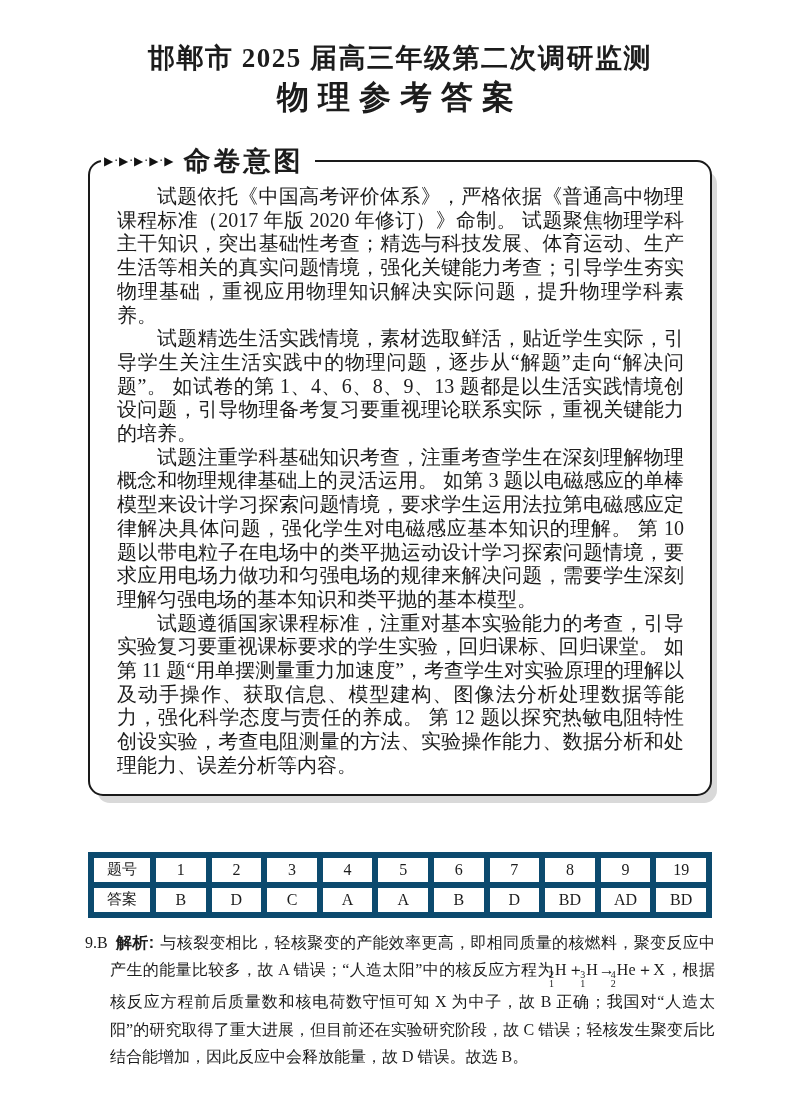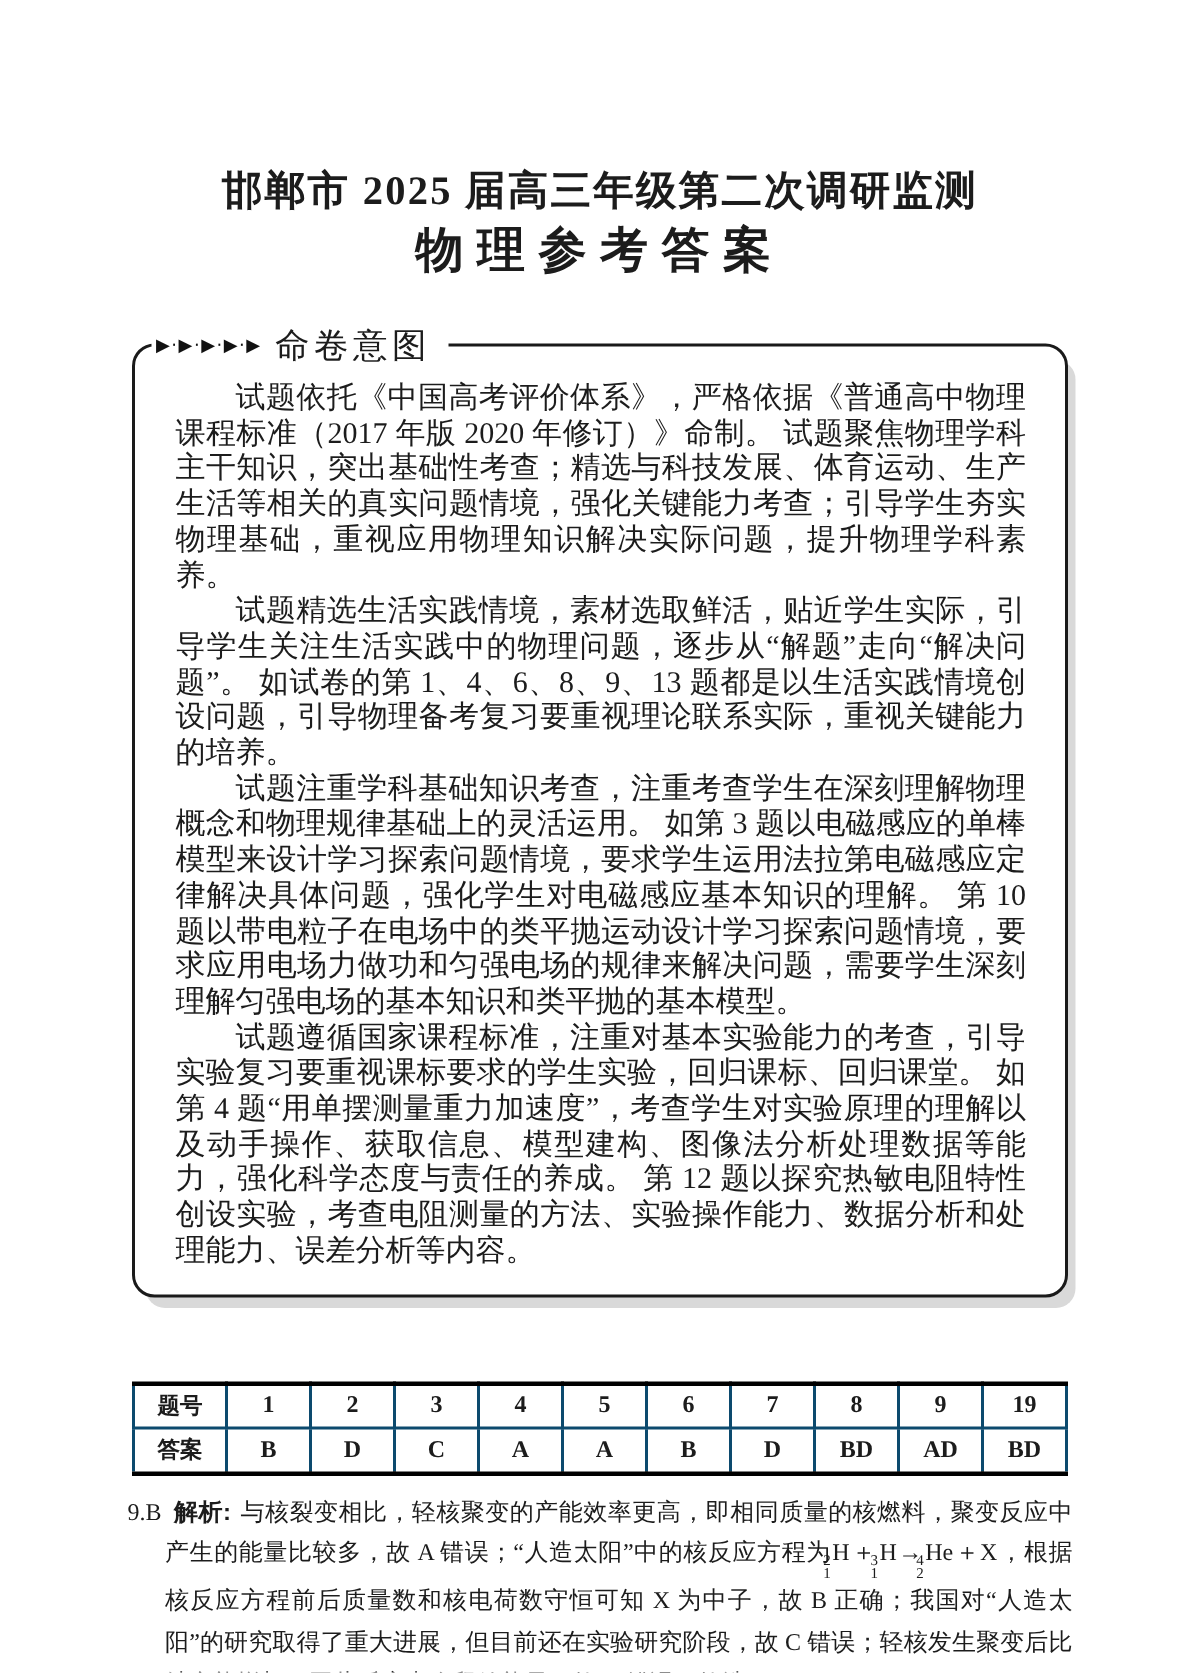--- a/index.html
+++ b/index.html
@@ -7,21 +7,21 @@
   body {
     width: 800px; height: 1115px;
     overflow: hidden;
     position: relative;
     font-family: "Liberation Serif", "DejaVu Serif", serif;
     color: #1c1c1c;
   }
   .doc { padding: 0 88px; }
 
   .main-title {
-    margin-top: 109px;
+    margin-top: 40px;
     text-align: center;
     font-size: 27px;
     font-weight: bold;
     letter-spacing: 1.5px;
   }
   .sub-title {
     text-align: center;
     font-size: 32px;
     font-weight: bold;
     font-family: "Liberation Sans", "DejaVu Sans", sans-serif;
@@ -50,22 +50,22 @@
     height: 30px;
   }
   .arrow-deco {
     font-size: 12px;
     letter-spacing: 1px;
     color: #111;
     font-family: "DejaVu Sans", sans-serif;
     white-space: nowrap;
   }
   .intent-title {
-    font-size: 23px;
-    font-weight: normal;
+    font-size: 27px;
+    font-weight: bold;
     font-family: "Liberation Sans", "DejaVu Sans", sans-serif;
     letter-spacing: 3px;
     white-space: nowrap;
   }
   .intent-box p {
     font-size: 20px;
     line-height: 23.7px;
     text-align: justify;
     text-indent: 2em;
   }
@@ -74,25 +74,25 @@
     width: 100%;
     margin-top: 56px;
     border-collapse: collapse;
     border-top: 3px solid #000;
     border-bottom: 3px solid #000;
     border-left: 2px solid #000;
     border-right: 2px solid #000;
     table-layout: fixed;
   }
   .answer-table td, .answer-table th {
-    border: 2px solid #0c4a6e;
+    border: 6px solid #0c4a6e;
     height: 30px;
     text-align: center;
     vertical-align: middle;
-    font-weight: bold;
+    font-weight: normal;
     font-size: 16px;
   }
   .answer-table th.rowhead { width: 62px; font-size: 15px; }
 
   .explanation {
     margin-top: 11px;
     font-size: 16px;
     line-height: 27.5px;
     text-align: justify;
     padding-left: 25px;
@@ -127,21 +127,21 @@
   <h2 class="sub-title">物理参考答案</h2>
 
   <div class="intent-box">
     <div class="intent-header">
       <span class="arrow-deco">▶·▶·▶·▶·▶</span>
       <span class="intent-title">命卷意图</span>
     </div>
     <p>试题依托《中国高考评价体系》，严格依据《普通高中物理课程标准（2017 年版 2020 年修订）》命制。 试题聚焦物理学科主干知识，突出基础性考查；精选与科技发展、体育运动、生产生活等相关的真实问题情境，强化关键能力考查；引导学生夯实物理基础，重视应用物理知识解决实际问题，提升物理学科素养。</p>
     <p>试题精选生活实践情境，素材选取鲜活，贴近学生实际，引导学生关注生活实践中的物理问题，逐步从“解题”走向“解决问题”。 如试卷的第 1、4、6、8、9、13 题都是以生活实践情境创设问题，引导物理备考复习要重视理论联系实际，重视关键能力的培养。</p>
     <p>试题注重学科基础知识考查，注重考查学生在深刻理解物理概念和物理规律基础上的灵活运用。 如第 3 题以电磁感应的单棒模型来设计学习探索问题情境，要求学生运用法拉第电磁感应定律解决具体问题，强化学生对电磁感应基本知识的理解。 第 10 题以带电粒子在电场中的类平抛运动设计学习探索问题情境，要求应用电场力做功和匀强电场的规律来解决问题，需要学生深刻理解匀强电场的基本知识和类平抛的基本模型。</p>
-    <p>试题遵循国家课程标准，注重对基本实验能力的考查，引导实验复习要重视课标要求的学生实验，回归课标、回归课堂。 如第 4 题“用单摆测量重力加速度”，考查学生对实验原理的理解以及动手操作、获取信息、模型建构、图像法分析处理数据等能力，强化科学态度与责任的养成。 第 12 题以探究热敏电阻特性创设实验，考查电阻测量的方法、实验操作能力、数据分析和处理能力、误差分析等内容。</p>
+    <p>试题遵循国家课程标准，注重对基本实验能力的考查，引导实验复习要重视课标要求的学生实验，回归课标、回归课堂。 如第 11 题“用单摆测量重力加速度”，考查学生对实验原理的理解以及动手操作、获取信息、模型建构、图像法分析处理数据等能力，强化科学态度与责任的养成。 第 12 题以探究热敏电阻特性创设实验，考查电阻测量的方法、实验操作能力、数据分析和处理能力、误差分析等内容。</p>
   </div>
 
   <table class="answer-table">
     <tbody>
         <tr>
       <th class="rowhead">题号</th>
       <td>1</td>
       <td>2</td>
       <td>3</td>
       <td>4</td>

